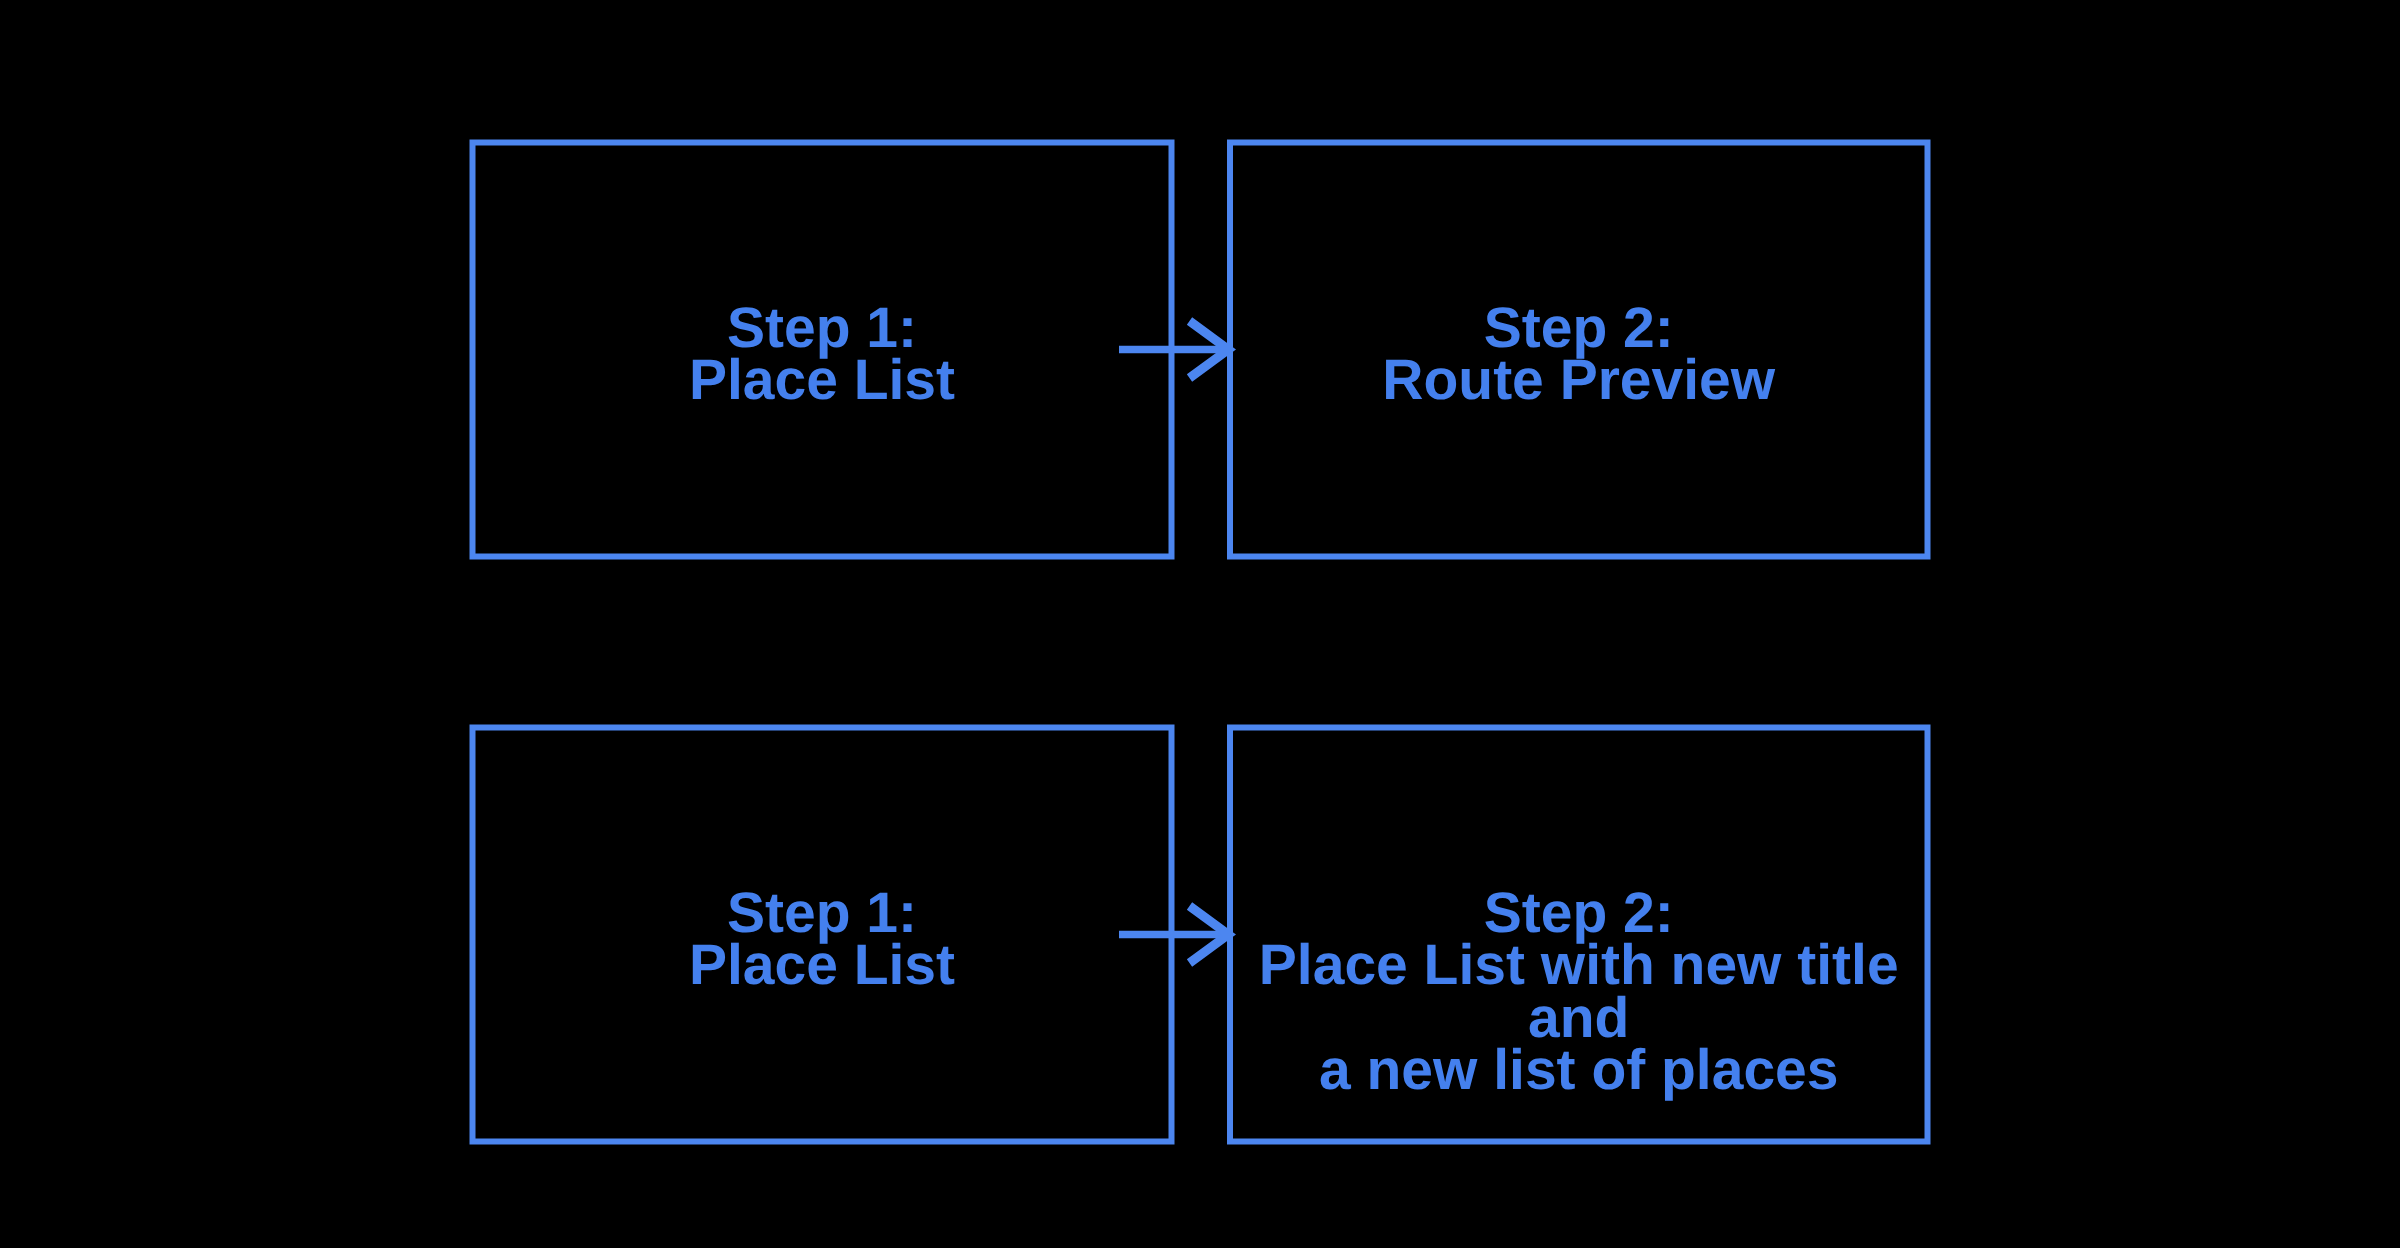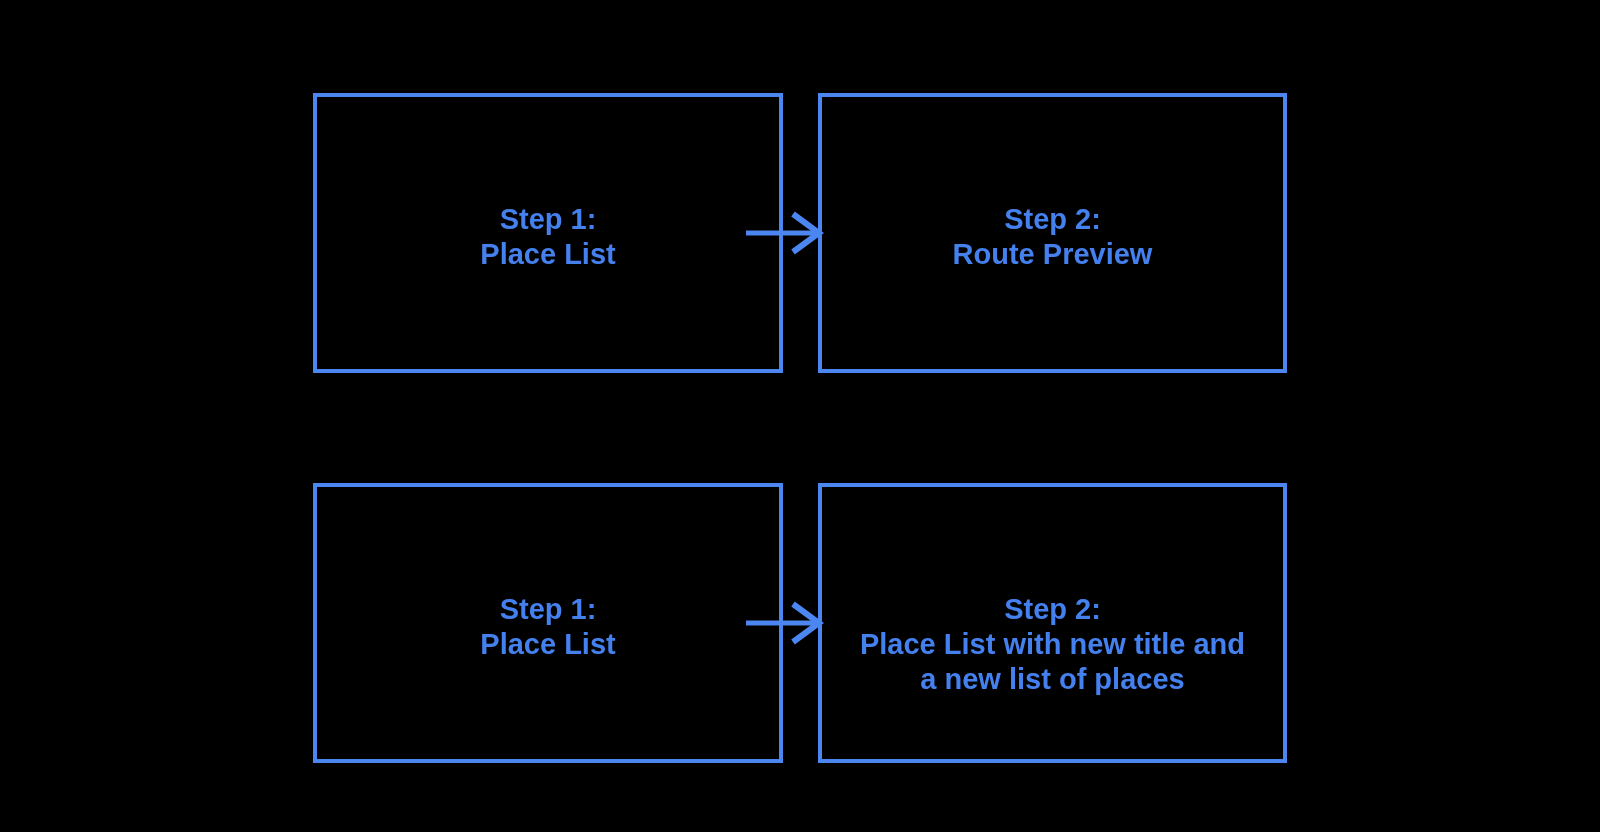--- a/index.html
+++ b/index.html
@@ -19,21 +19,21 @@
   .box {
     position: absolute;
     border: 4px solid var(--box-border, #4C86F0);
     background: transparent;
   }
   .box-label {
     position: absolute;
     left: 0; right: 0; top: 105px;
     text-align: center;
     color: var(--box-text, #4480EE);
-    font-size: 29px;
+    font-size: 38px;
     line-height: 35px;
     font-weight: 700;
     white-space: pre-line;
   }
 
   .pos-b1 { left: 313px; top: 93px;  width: 470px; height: 280px; }
   .pos-b2 { left: 818px; top: 93px;  width: 469px; height: 280px; }
   .pos-b3 { left: 313px; top: 483px; width: 470px; height: 280px; }
   .pos-b4 { left: 818px; top: 483px; width: 469px; height: 280px; }
 

